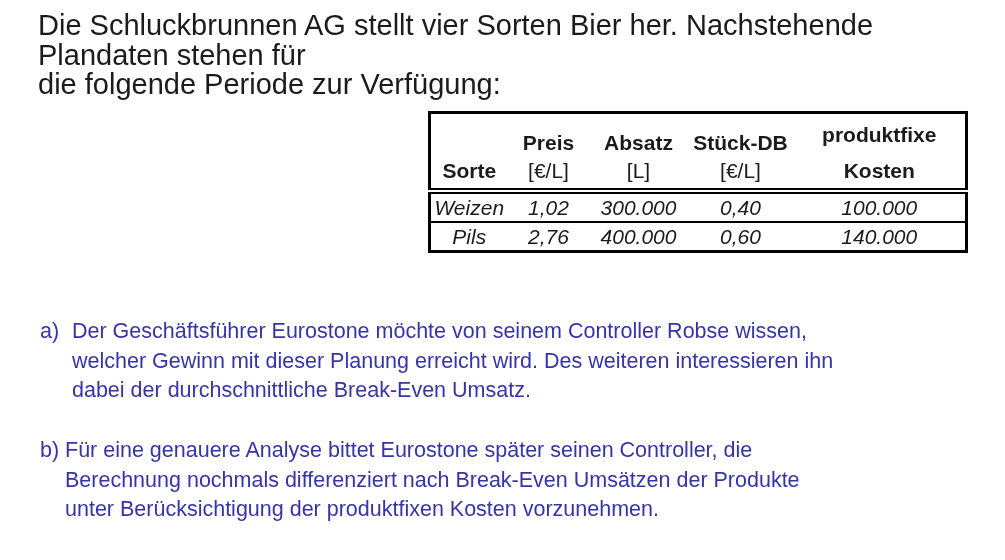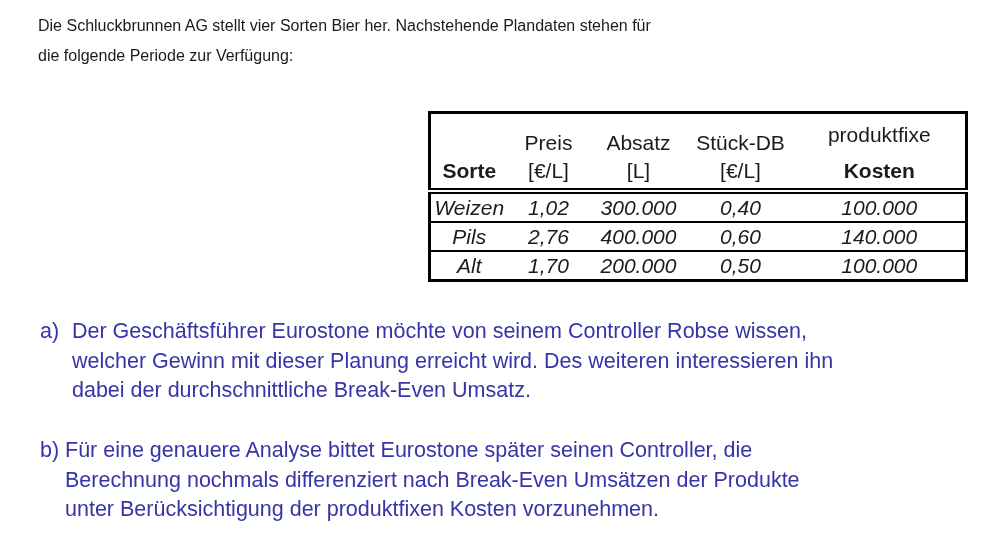--- a/index.html
+++ b/index.html
@@ -11,21 +11,21 @@
     position: relative;
     width: 1005px;
     height: 560px;
     background: #ffffff;
     font-family: "Liberation Sans", sans-serif;
     color: #1b1b1b;
     overflow: hidden;
   }
   .para {
     position: absolute;
-    font-size: 16px;
+    font-size: 29px;
     line-height: 29.5px;
     white-space: pre-line;
   }
   #intro-paragraph { left: 38px; top: 11px; }
   #side-note { left: 38px; top: 117px; }
 
   
   #plan-table-wrap {
     position: absolute;
     left: 428px;
@@ -41,21 +41,21 @@
   table.plan th, table.plan td {
     font-size: 21px;
     text-align: center;
     padding: 0;
   }
   table.plan thead th {
     vertical-align: bottom;
     padding: 7px 2px 3px 2px;
     border-bottom: 6px double #000;
   }
-  .hline1 { display: block; font-weight: normal; line-height: 28px; }
+  .hline1 { display: block; font-weight: bold; line-height: 28px; }
   .hline2 { display: block; font-weight: normal; line-height: 28px; }
   th.bold-line2 .hline2 { font-weight: bold; margin-top: 8px; }
   table.plan tbody td {
     height: 27px;
     border-bottom: 2px solid #000;
     font-weight: normal;
     font-style: italic;
   }
   table.plan tbody tr:last-child td { border-bottom: none; }
 
@@ -123,27 +123,20 @@
           <td>0,40</td>
           <td>100.000</td>
         </tr>
         <tr>
           <td>Pils</td>
           <td>2,76</td>
           <td>400.000</td>
           <td>0,60</td>
           <td>140.000</td>
         </tr>
-        <tr>
-          <td>Alt</td>
-          <td>1,70</td>
-          <td>200.000</td>
-          <td>0,50</td>
-          <td>100.000</td>
-        </tr>
       </tbody>
     </table>
   </div>
 
   <div class="question" id="question-a" style="color: rgb(54, 52, 168);">
     <span class="q-marker">a)</span>
     <span class="q-text">Der Geschäftsführer Eurostone möchte von seinem Controller Robse wissen,
 welcher Gewinn mit dieser Planung erreicht wird. Des weiteren interessieren ihn
 dabei der durchschnittliche Break-Even Umsatz.</span>
   </div>

